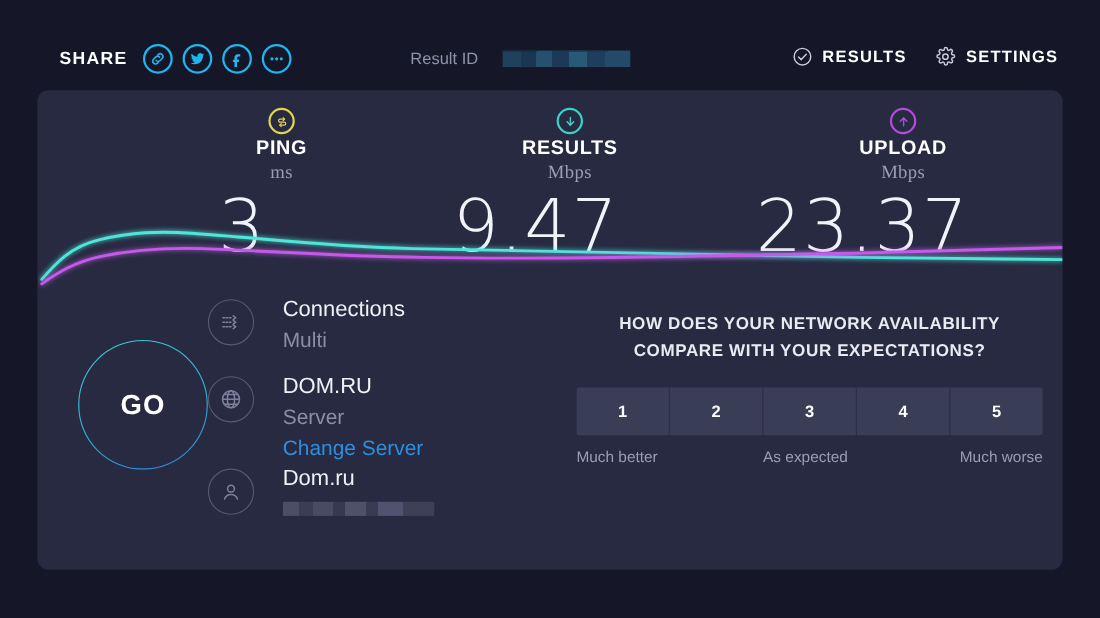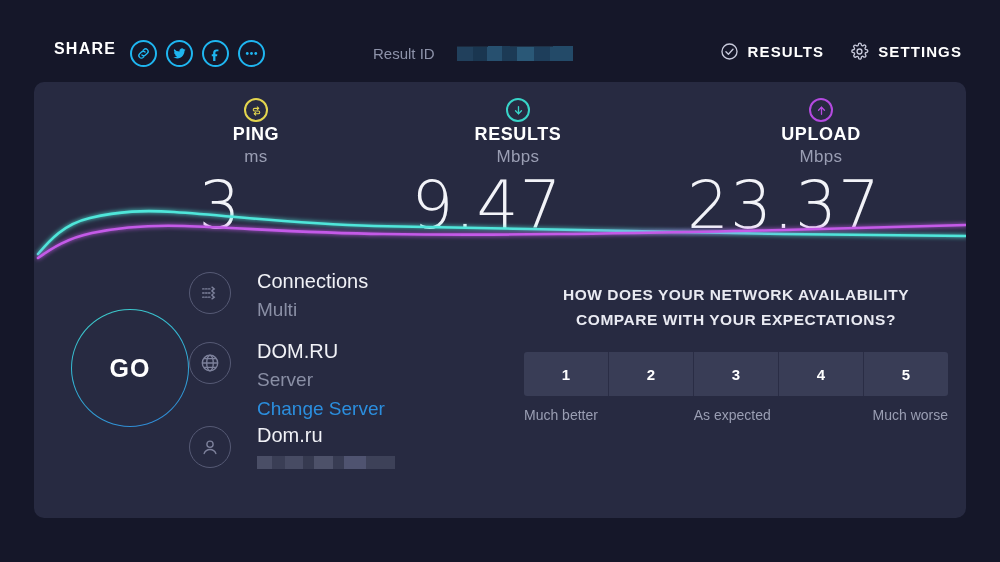--- a/index.html
+++ b/index.html
@@ -9,21 +9,21 @@
     font-family:"Liberation Sans", sans-serif;
     overflow:hidden;
   }
 
   
   .topbar {
     position:absolute; left:0; top:0; width:1000px; height:82px;
   }
   .share-group {
     position:absolute; left:54px; top:40px;
-    display:flex; gap:9px;
+    display:flex; align-items:center; gap:9px;
   }
   .share-label {
     color:#ffffff; font-size:16px; font-weight:bold; letter-spacing:1.2px;
     margin-right:5px;
   }
   .share-icon {
     width:27px; height:27px; border-radius:50%;
     border:2px solid #1fb6f0;
     display:flex; align-items:center; justify-content:center;
     color:#1fb6f0;
@@ -67,21 +67,21 @@
     position:absolute; left:34px; top:82px; width:932px; height:436px;
     background:#272a41; border-radius:10px; overflow:hidden;
   }
 
   
   .metrics { position:absolute; left:0; top:0; width:932px; height:120px; }
   .metric { position:absolute; top:16px; }
   .metric-head { display:flex; align-items:center; gap:2px;flex-direction:column; }
   .metric-ico { width:24px; height:24px; border-radius:50%; border:2px solid; display:flex; align-items:center; justify-content:center; }
   .metric-name { font-size:18px; font-weight:bold; color:#fff; letter-spacing:0.6px; }
-  .metric-unit { font-size:17px; color:#9a9eb3; font-weight:normal; letter-spacing:0.3px; }
+  .metric-unit { font-size:17px; color:#9a9eb3; font-weight:normal; letter-spacing:0.3px;font-family:Liberation Serif, serif; }
   .metric-val {
     font-family:"DejaVu Sans", sans-serif;
     font-weight:100; color:#f2f3f8;
     font-size:66px; line-height:1; letter-spacing:1px;
     margin-top:6px; text-align:center;
   }
   #m-ping   { left:86px; width:220px; }
   #m-down   { left:306px; width:300px; }
   #m-up     { left:606px; width:300px; }
   #m-ping .metric-head { padding-left:52px; }

